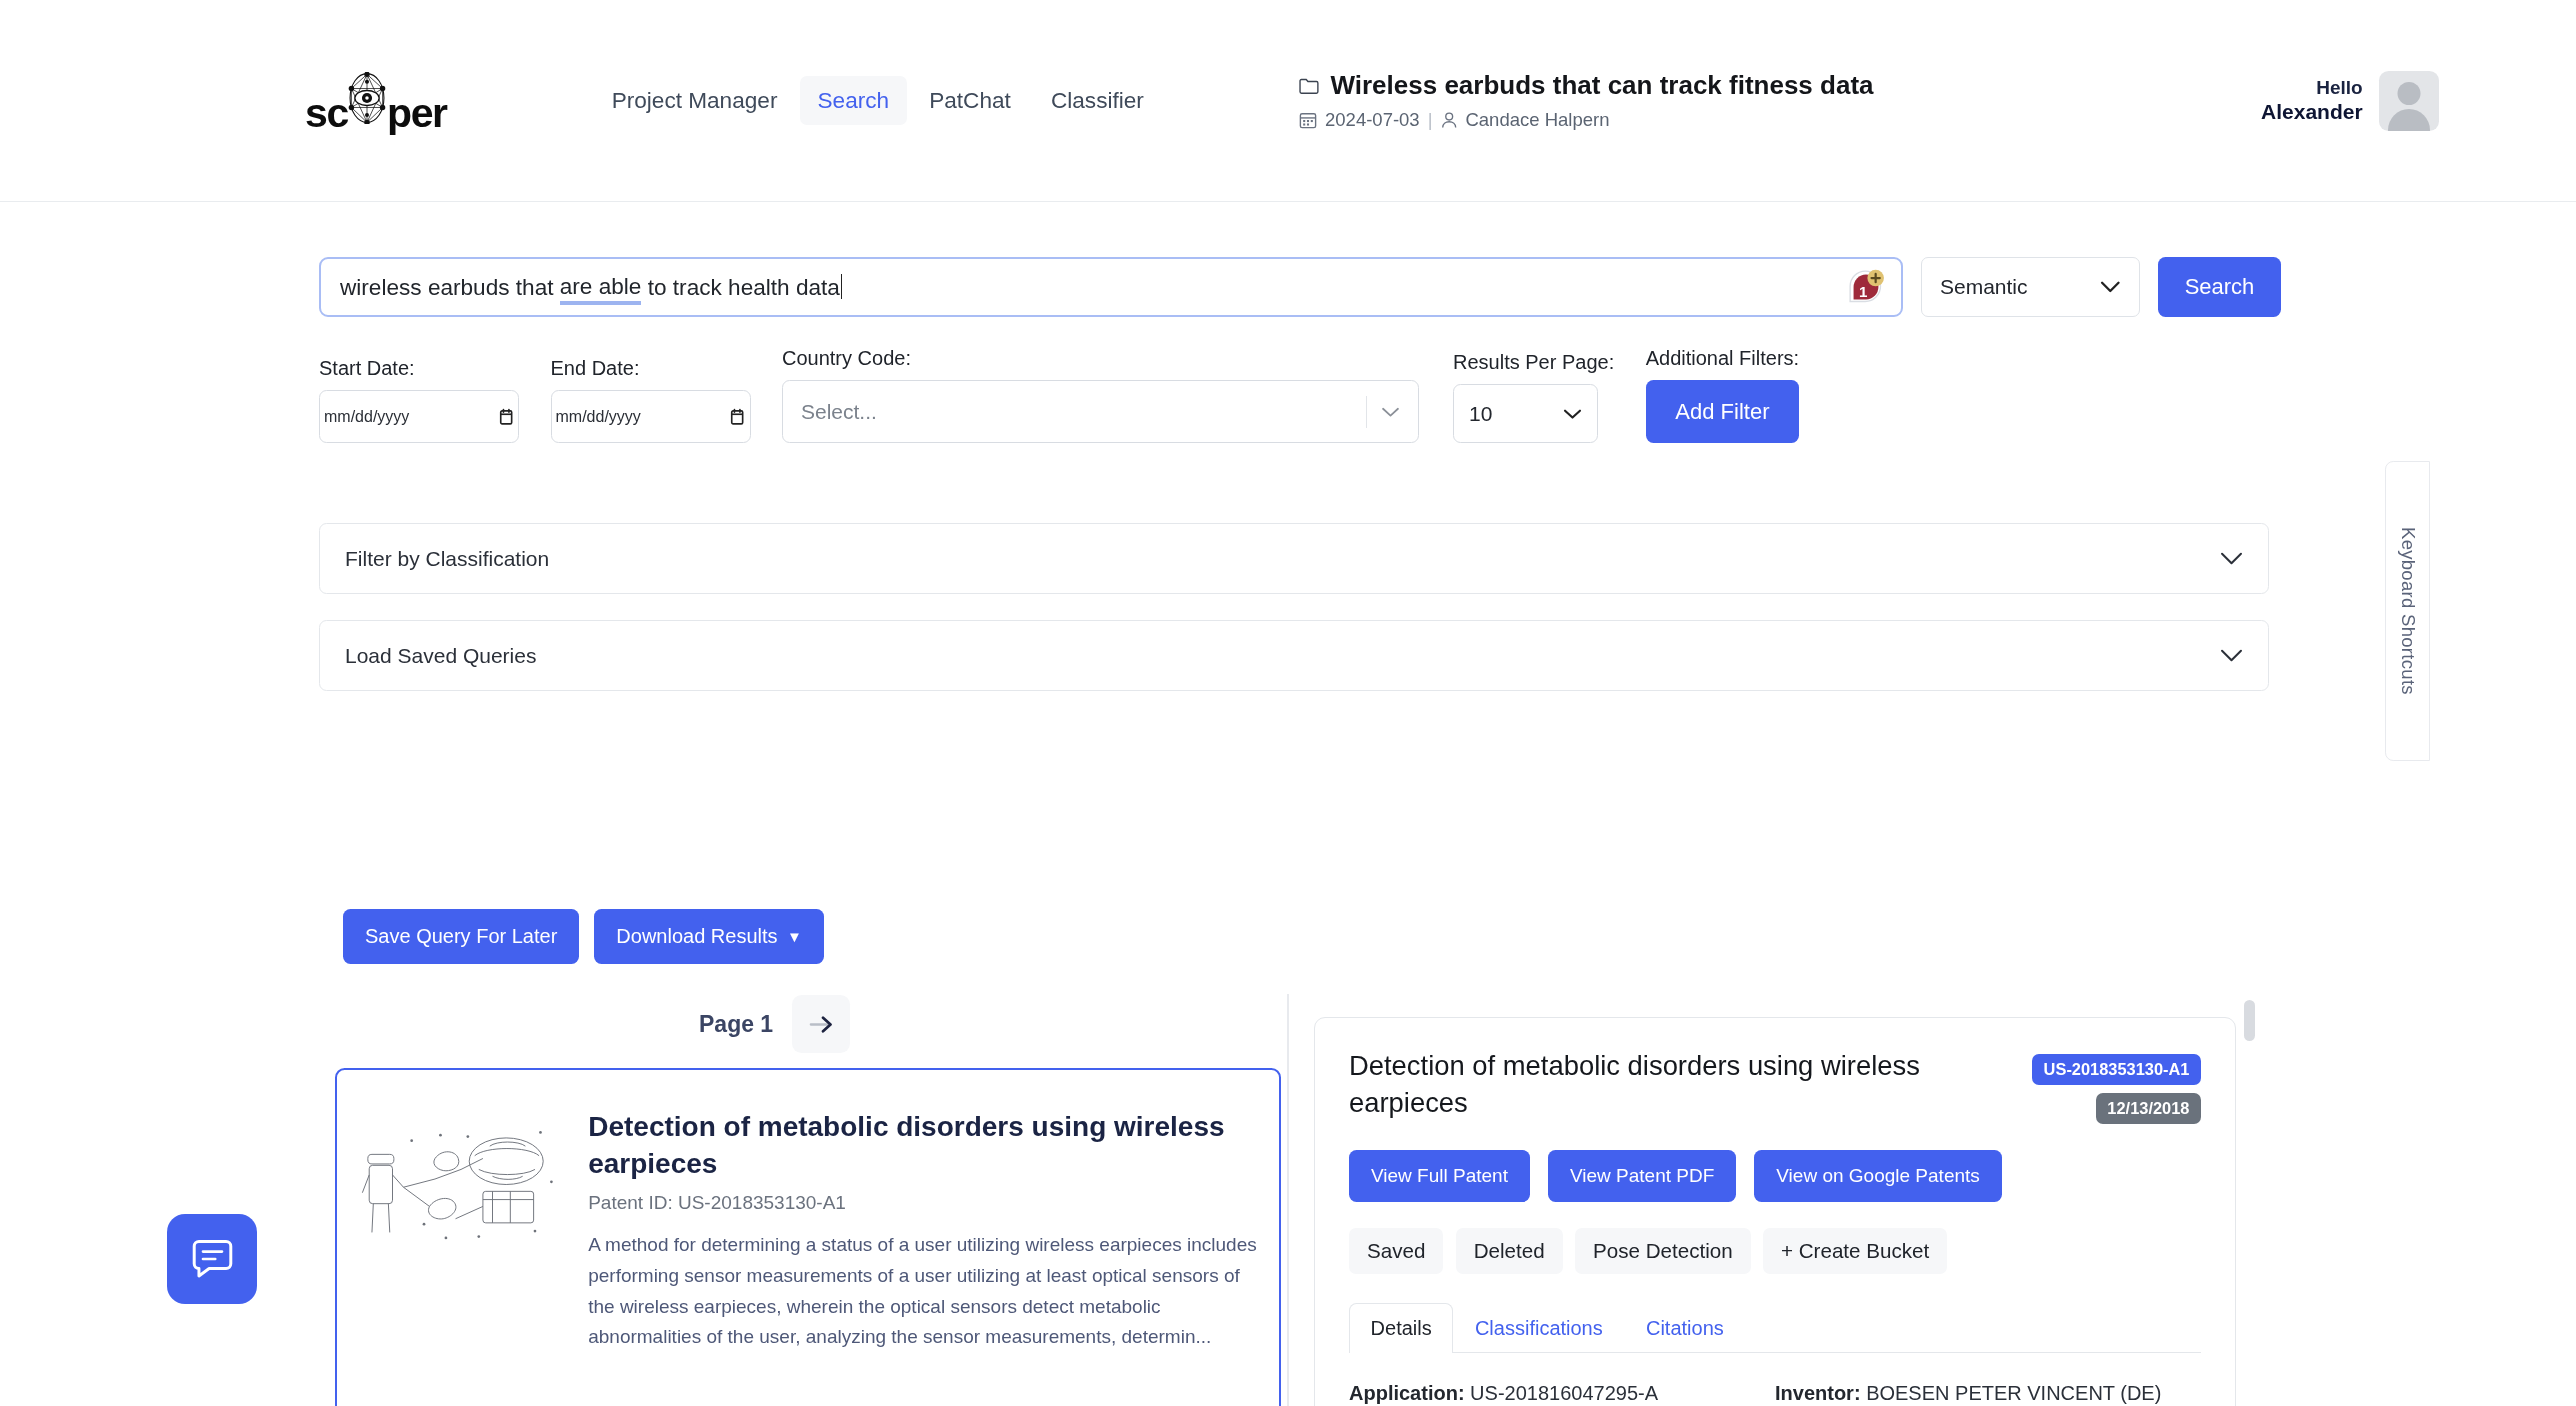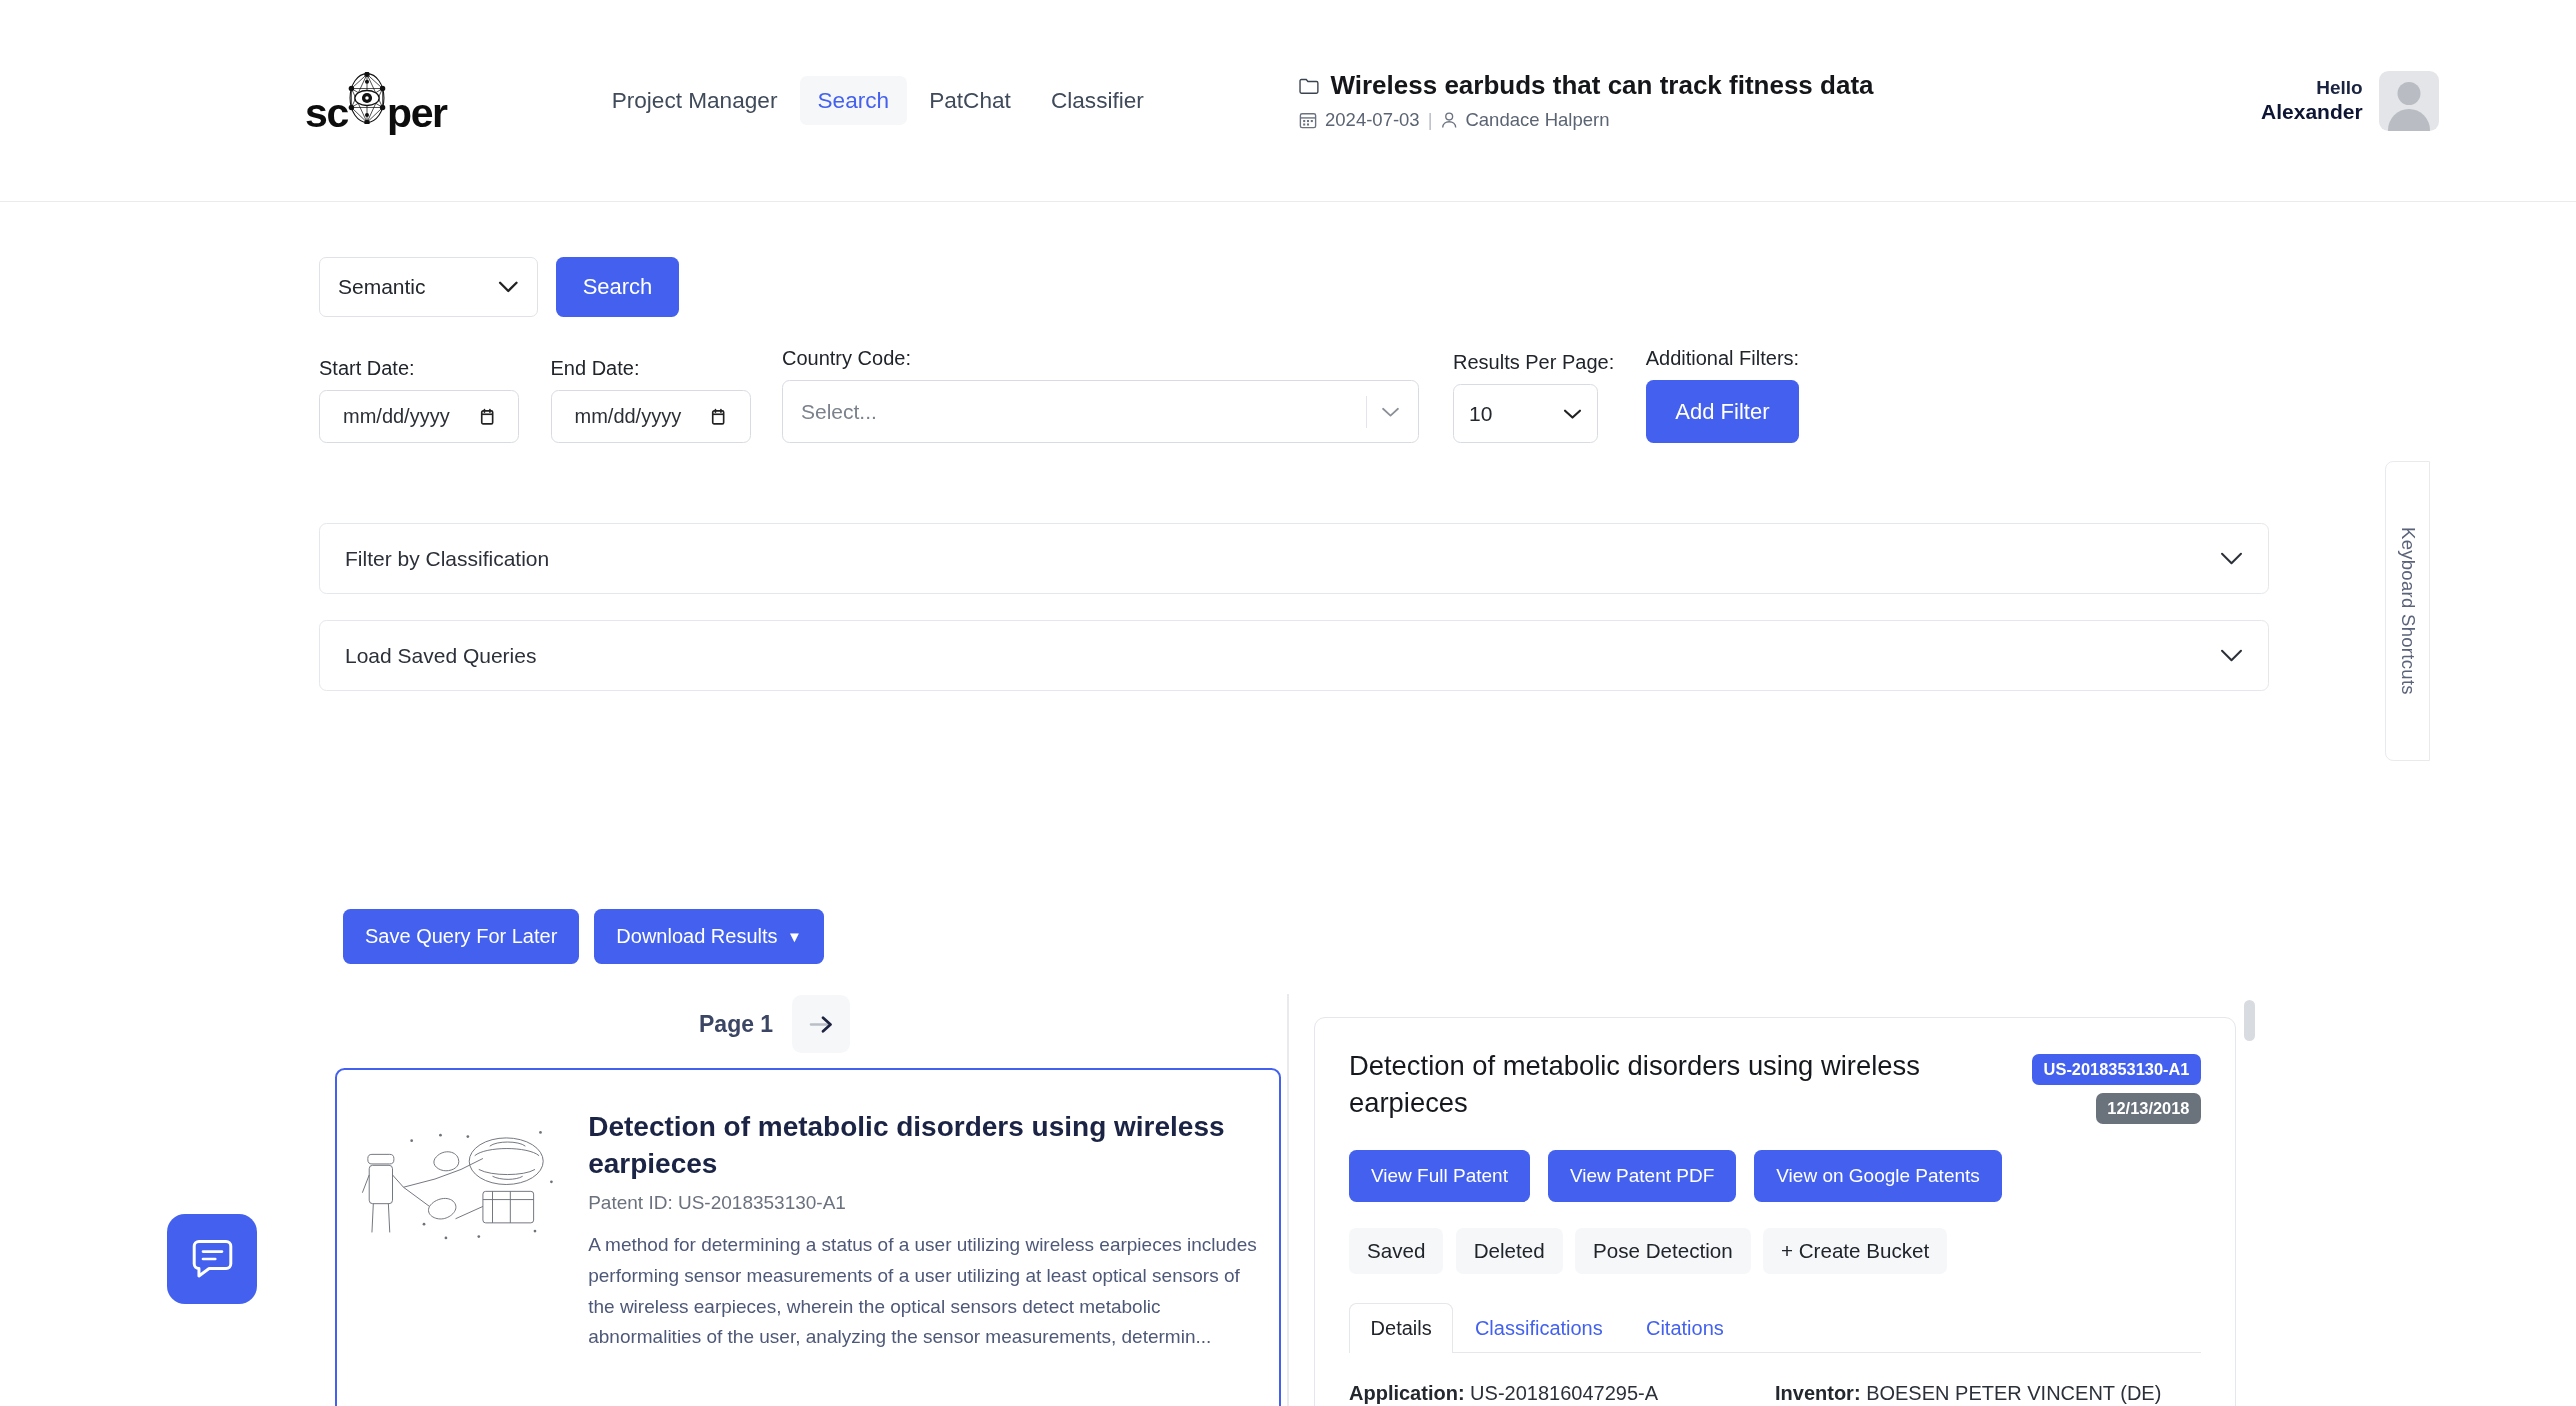--- a/index.html
+++ b/index.html
@@ -99,21 +99,21 @@
     align-items: center; justify-content: center; border: none;
     font-family: "Liberation Sans", sans-serif;
   }
 
   .filters-row { position: absolute; left: 319px; top: 145px; display: flex; align-items: flex-end; }
   .fgroup { display: flex; flex-direction: column; }
   .flabel { font-size: 20px; color: #20242b; margin-bottom: 10.3px; }
   .date-input {
     width: 200px; height: 53px; border: 1.4px solid #d8dce2; border-radius: 7.5px;
     background: #fff; display: flex; align-items: center; justify-content: space-between;
-    padding: 0 23px; font-size: 20px; color: #2b2f36;
+    padding: 0 4px; font-size: 16px; color: #2b2f36;
   }
   .country-select {
     width: 637px; height: 63px; border: 1.4px solid #d8dce2; border-radius: 7.5px;
     background: #fff; display: flex; align-items: center; justify-content: space-between;
     padding: 0 18px; font-size: 21px; color: #7b828c;
   }
   .vdiv { width: 1.4px; height: 31.5px; background: #e2e5e9; }
   .rpp-select {
     width: 145px; height: 59px; border: 1.4px solid #d8dce2; border-radius: 7.5px;
     background: #fff; display: flex; align-items: center; justify-content: space-between;
@@ -314,20 +314,34 @@
         </div>
         <div class="avatar"></div>
       </div>
 
     </div>
   </div>
 
   <div class="content">
 
     <div class="search-row">
+      <div class="search-box">
+        <div class="search-text">
+          <span>wireless earbuds that </span><span class="underlined">are able</span><span> to track health data</span><span class="caret"></span>
+        </div>
+        <span class="gr-badge">
+          <svg width="40" height="40" viewBox="0 0 58 58">
+            <path d="M6 28a22 22 0 1122 22H6z" fill="#fff" stroke="#d9dde3" stroke-width="2"></path>
+            <path d="M11 29a18 18 0 1118 18H11z" fill="#9e2a3a"></path>
+            <text x="19" y="44" font-family="Liberation Sans, sans-serif" font-size="22" font-weight="700" fill="#ffffff">1</text>
+            <circle cx="43" cy="16" r="12" fill="#e0c271"></circle>
+            <path d="M43 10v12M37 16h12" stroke="#5a4a20" stroke-width="3.2" stroke-linecap="round"></path>
+          </svg>
+        </span>
+      </div>
 
       <div class="select-mode">
         <span>Semantic</span>
         <span class="ico">
           <svg width="20.6" height="13.7" viewBox="0 0 30 20">
               <path d="M3 4l12 12L27 4" fill="none" stroke="#222" stroke-width="3.4" stroke-linecap="round" stroke-linejoin="round"></path>
             </svg>
         </span>
       </div>
 

